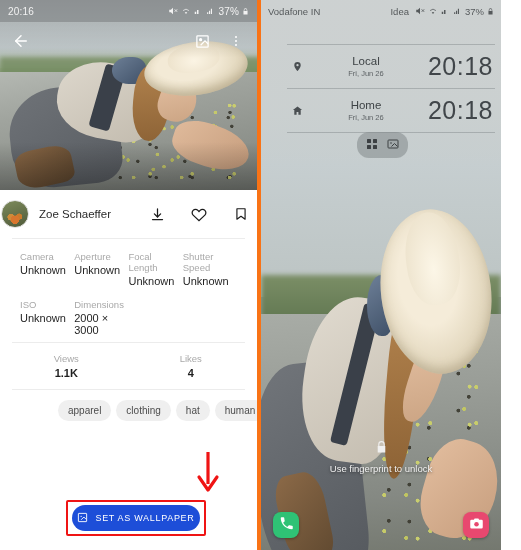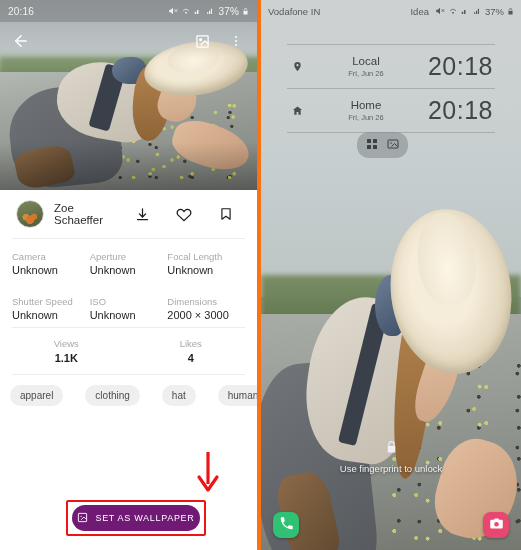--- a/index.html
+++ b/index.html
@@ -143,70 +143,70 @@
   
   .loc {
     position:absolute; left:10px; bottom:10px; z-index:6;
     display:flex; align-items:center; gap:5px;
     color:#fff; font-size:10.5px; text-shadow: 0 1px 3px rgba(0,0,0,.6);
   }
 
   
   .author-row {
     display:flex; align-items:center; height:48px;
-    padding: 0 16px; gap:10px;
+    padding: 0 1px; gap:10px;
   }
   .avatar {
     width:28px; height:28px; border-radius:50%; flex:none;
     background:
       radial-gradient(circle at 50% 72%, #d8762e 18%, transparent 19%),
       radial-gradient(circle at 34% 62%, #cf8b3a 14%, transparent 15%),
       radial-gradient(circle at 66% 60%, #c97a2c 13%, transparent 14%),
       linear-gradient(160deg,#7d8a5c,#4f5a39);
     border:1px solid #e2e2e2;
   }
   .author-name { font-size:11.5px; color:#2b2b2b; flex:1; }
   .author-actions { display:flex; align-items:center; gap:20px; padding-right:4px; }
 
   .divider { height:1px; background:#ececec; margin:0 12px; }
 
   
-  .exif { padding: 12px 12px 6px; display:grid; grid-template-columns:1fr 1fr 1fr; row-gap:20px; }
+  .exif { padding: 12px 20px 6px; display:grid; grid-template-columns:1fr 1fr 1fr 1fr; row-gap:12px; }
   .exif-label { font-size:9.5px; color:#a9a9a9; margin-bottom:2px; }
   .exif-value { font-size:11px; color:#1f1f1f; }
 
   
   .stats { display:flex; padding: 10px 4px 10px; }
   .stat { flex:1; text-align:center; }
   .stat-label { font-size:9.5px; color:#a9a9a9; margin-bottom:3px; }
   .stat-value { font-size:11px; color:#1f1f1f; font-weight:bold; }
 
   
-  .tags { display:flex; gap:22px; padding: 10px 0 10px 10px; overflow:hidden; }
+  .tags { display:flex; gap:5px; padding: 10px 0 10px 10px; overflow:hidden;margin-left:48px; }
   .chip {
     background:#efefef; color:#4d4d4d; font-size:10px;
     padding: 5px 10px; border-radius:11px; white-space:nowrap; flex:none;
   }
 
   
   .cta-wrap { position:absolute; left:0; bottom:0; width:100%; height:90px; }
   .annot-box {
     position:absolute; left:66px; bottom:14px; width:140px; height:36px;
     border:2px solid #ef1414; border-radius:2px;
   }
   .cta-btn {
     position:absolute; left:72px; bottom:19px; width:128px; height:26px;
-    background:#701a75; border-radius:13px;
+    background:#1d4ed8; border-radius:13px;
     display:flex; align-items:center; justify-content:center; gap:7px;
     color:#fff; font-size:9px; letter-spacing:.7px; cursor:pointer;
   }
   .arrow { position:absolute; left:195px; bottom:52px; }
 
   
-  .right { width:260px; height:550px; position:relative; overflow:hidden; background:#9aa0a3; }
+  .right { width:240px; height:550px; position:relative; overflow:hidden; background:#9aa0a3; }
   .wall { position:absolute; inset:0; }
   .wall .sky2 { position:absolute; left:0; top:0; width:100%; height:54%;
     background: linear-gradient(180deg,#cdd4d6 0%,#c6ced0 55%,#bcc4c3 100%); }
   .wall .tree2 { position:absolute; left:0; top:50%; width:100%; height:9%;
     background: linear-gradient(180deg,#7b8e66,#5f7650); filter: blur(2.5px); }
   .wall .field2 { position:absolute; left:0; top:57%; width:100%; height:43%;
     background: linear-gradient(175deg,#a8aca6 0%,#999d97 35%,#858983 75%,#74786f 100%); }
   .wall .seed2 {
     position:absolute; left:48%; top:62%; width:56%; height:38%;
     background-image:

